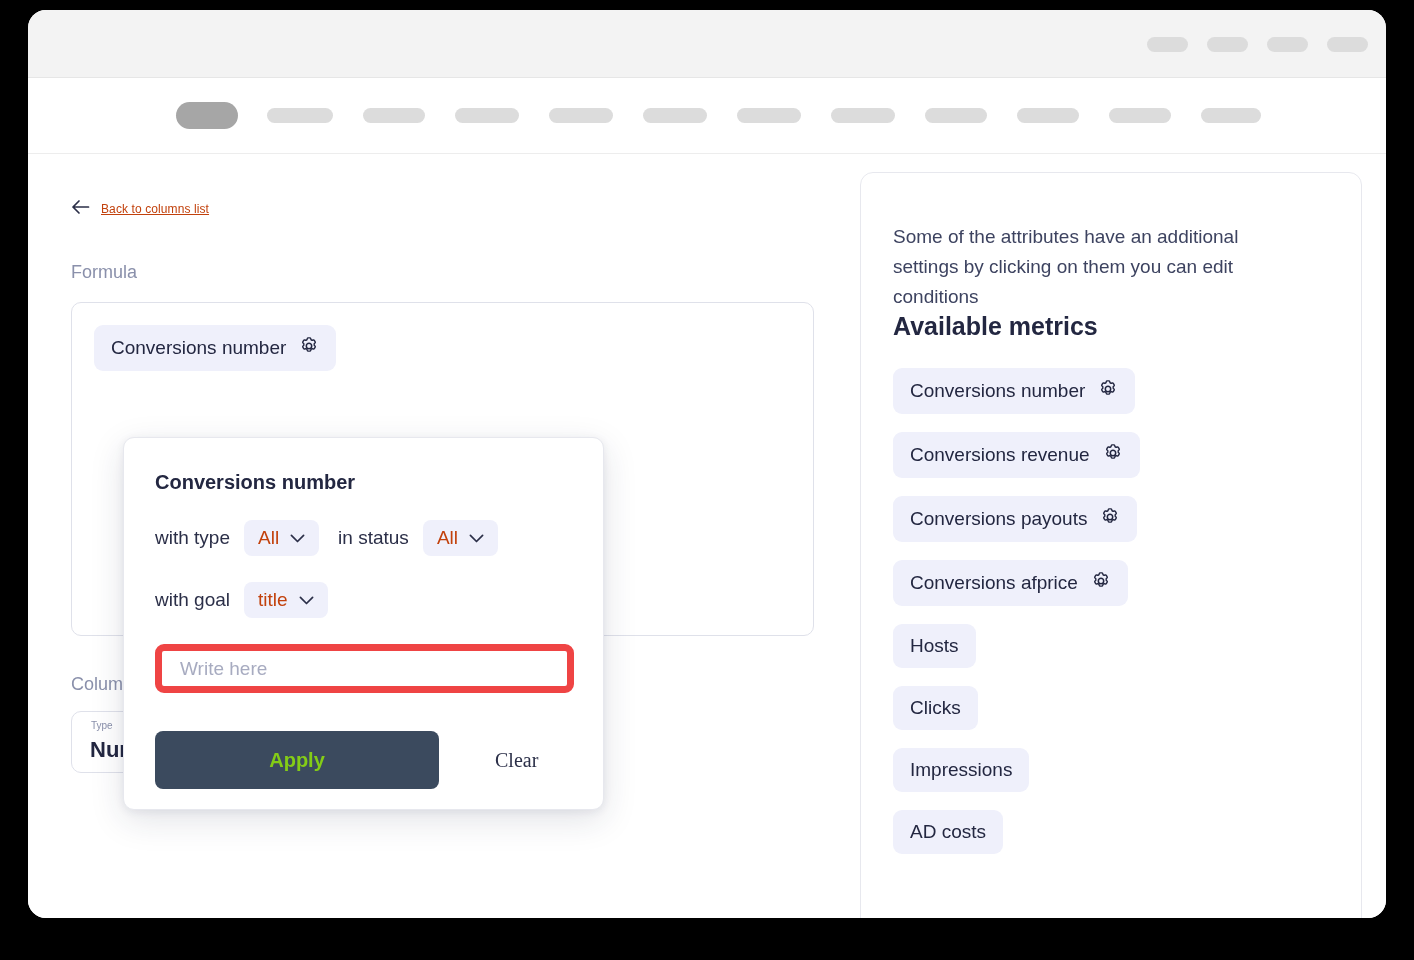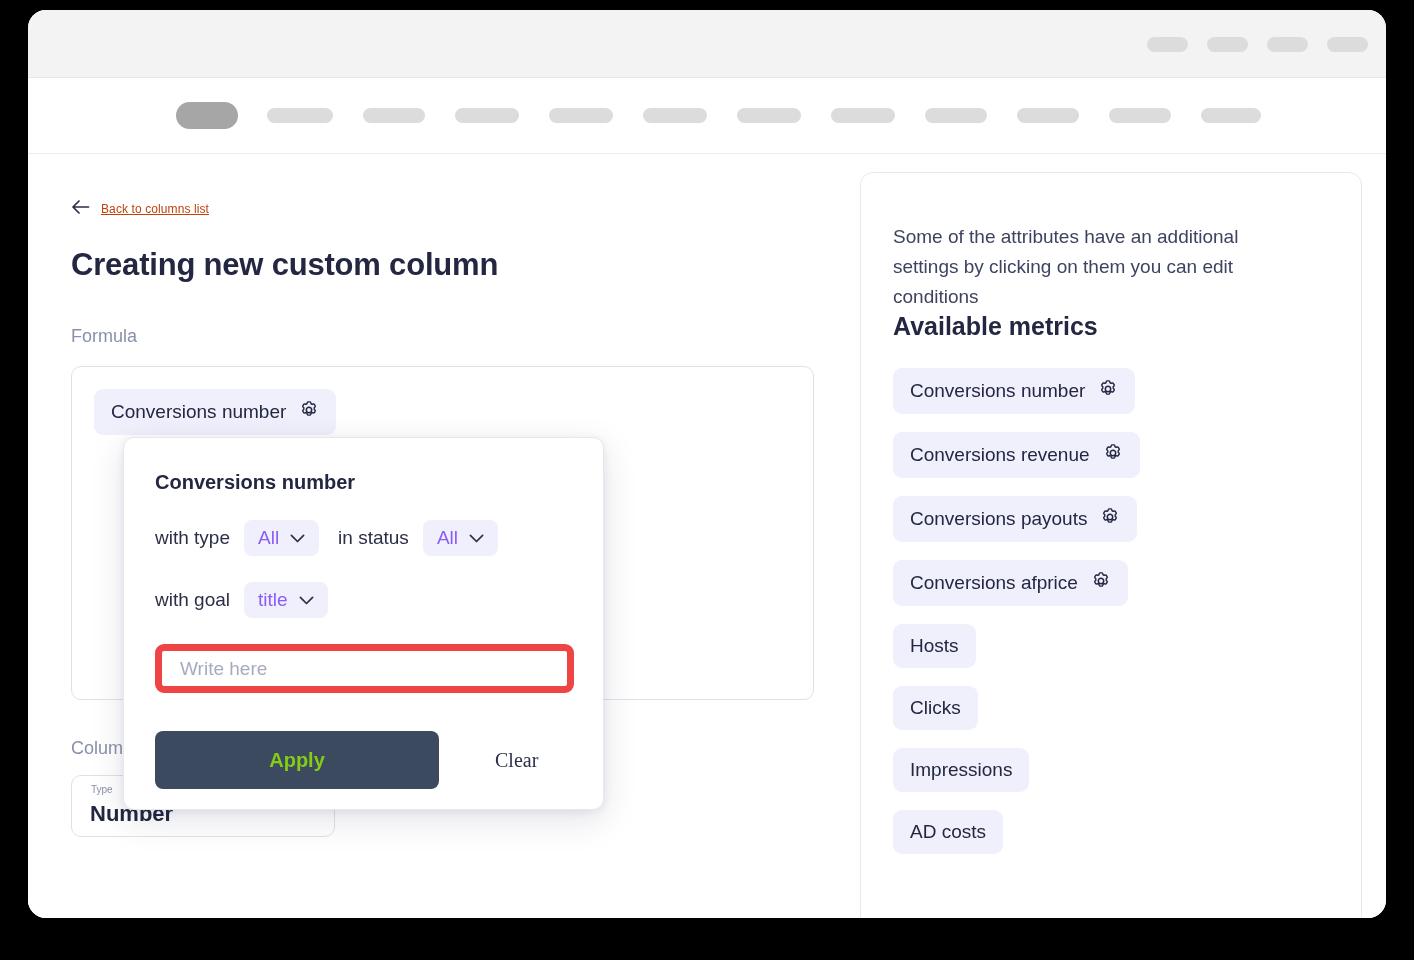--- a/index.html
+++ b/index.html
@@ -209,21 +209,21 @@
     align-items: center;
     gap: 11px;
     background: #eff0fb;
     border-radius: 8px;
     padding: 7px 14px;
     margin-left: 14px;
     cursor: pointer;
   }
   .select-chip .sel-value {
     font-size: 19px;
-    color: #8b5cf6;
+    color: #c2410c;
   }
   .cond-row .spacer { width: 19px; }
 
   #write-input {
     margin-top: 26px;
     width: 419px;
     height: 49px;
     border: 7px solid #ef4444;
     border-radius: 9px;
     background: #ffffff;
@@ -330,21 +330,20 @@
 
       <div id="back-link">
         <span class="arrow">
           <svg width="19" height="16" viewBox="0 0 19 16" fill="none">
             <path d="M17.5 8H2M2 8L8 2M2 8L8 14" stroke="#2b2f48" stroke-width="1.7" stroke-linecap="round" stroke-linejoin="round"></path>
           </svg>
         </span>
         <span class="label">Back to columns list</span>
       </div>
 
-      <h1 id="page-title">Creating new custom column</h1>
 
       <div id="formula-label">Formula</div>
 
       <div id="formula-box">
         <div class="chip">
           <span class="chip-label">Conversions number</span>
           <span>
             <svg width="20" height="20" viewBox="0 0 20 20" fill="none">
               <path d="M10 12.7a2.7 2.7 0 1 0 0-5.4 2.7 2.7 0 0 0 0 5.4Z" stroke="#232741" stroke-width="1.5"></path>
               <path d="M8.27 2.6a.9.9 0 0 1 .87-.7h1.72a.9.9 0 0 1 .87.7l.25 1.12c.43.16.83.39 1.2.66l1.09-.35a.9.9 0 0 1 1.05.4l.86 1.49a.9.9 0 0 1-.18 1.1l-.84.77c.04.23.06.46.06.71s-.02.48-.06.71l.84.77a.9.9 0 0 1 .18 1.1l-.86 1.49a.9.9 0 0 1-1.05.4l-1.09-.35c-.37.27-.77.5-1.2.66l-.25 1.12a.9.9 0 0 1-.87.7H9.14a.9.9 0 0 1-.87-.7l-.25-1.12a6.2 6.2 0 0 1-1.2-.66l-1.09.35a.9.9 0 0 1-1.05-.4l-.86-1.49a.9.9 0 0 1 .18-1.1l.84-.77a5.7 5.7 0 0 1 0-1.42l-.84-.77a.9.9 0 0 1-.18-1.1l.86-1.49a.9.9 0 0 1 1.05-.4l1.09.35c.37-.27.77-.5 1.2-.66l.25-1.12Z" stroke="#232741" stroke-width="1.4" stroke-linejoin="round"></path>

